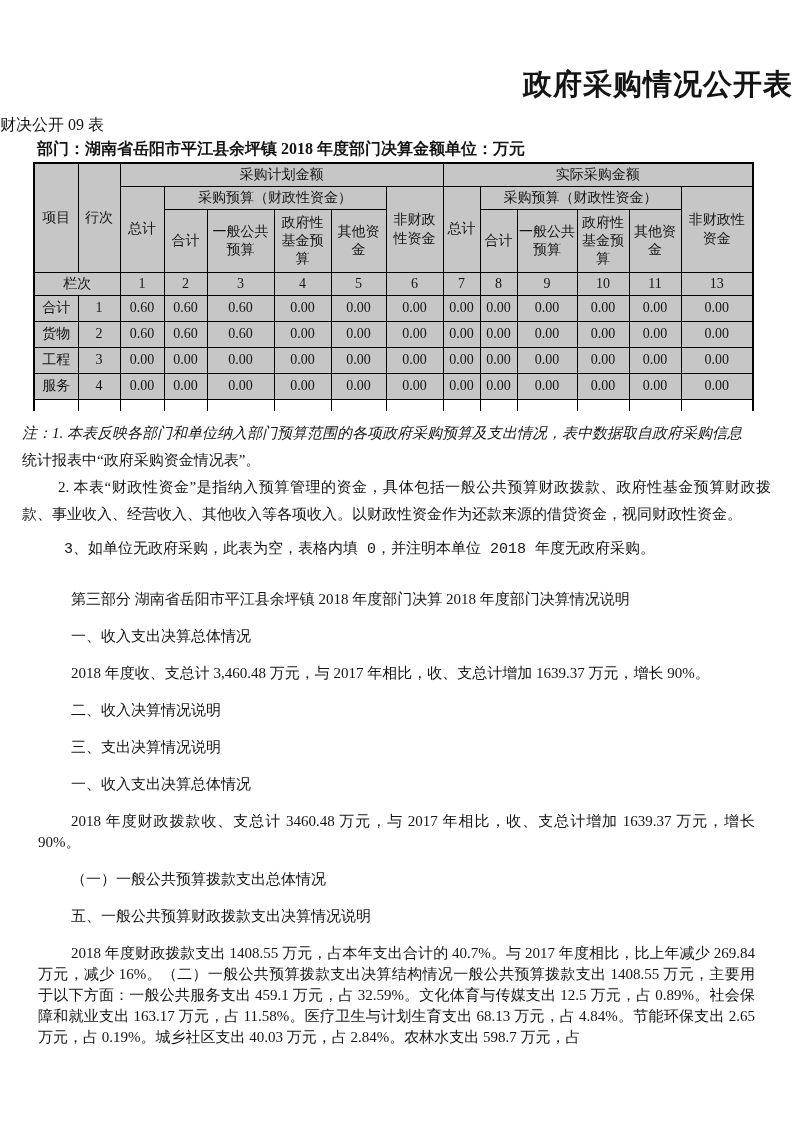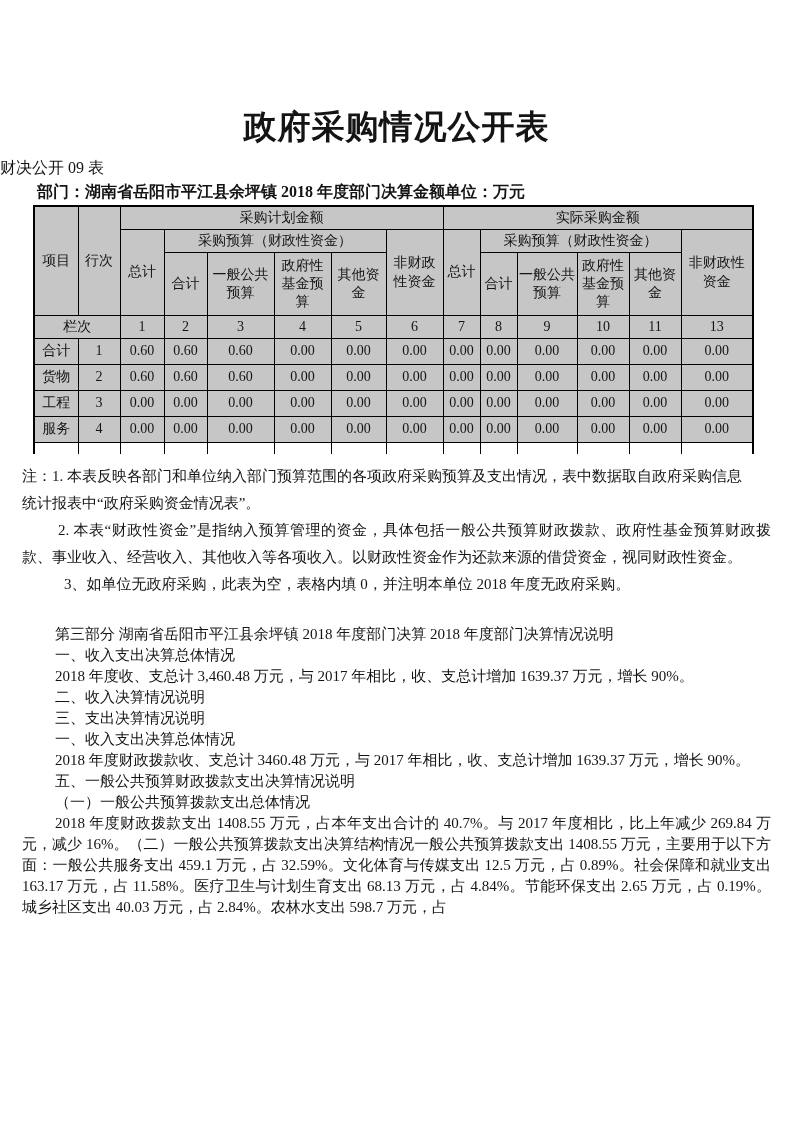--- a/index.html
+++ b/index.html
@@ -2,49 +2,49 @@
 <html><head>
 <meta charset="utf-8">
 <style>
   html,body { margin:0; padding:0; background:#888; }
   .page {
     width:793px; height:1122px; margin:0 auto; background:#ffffff;
     font-family:"Liberation Serif","DejaVu Serif",serif;
     color:#141414; overflow:hidden; box-sizing:border-box; position:relative;
   }
   .title {
-    padding-top:109px; text-align:center;
-    font-size:33px; font-weight:700; letter-spacing:1px; line-height:36px;
+    padding-top:66px; text-align:right;
+    font-size:29px; font-weight:700; letter-spacing:1px; line-height:36px;
   }
   .form-code { margin:13px 30px 0 0; font-size:16px; }
   .dept { margin:3px 0 0 37px; font-size:16px; font-weight:700; line-height:20px; }
 
   table.proc {
     margin:3px 0 0 33px; border-collapse:collapse; table-layout:fixed;
     width:719px; border:2px solid #000; border-bottom:none;
   }
   table.proc td {
     border:1px solid #000; text-align:center; vertical-align:middle;
     font-size:14px; padding:0 1px; background:#c6c6c6;
     word-break:break-all; line-height:1.3; overflow:hidden;
   }
   tr.h22 td { height:22px; }
   tr.h62 td { height:62px; }
   tr.hdata td { height:25px; }
   td.val { background:#ffffff; font-size:14.5px; }
   tr.stub td { height:11px; border-bottom:none; background:#ffffff; }
 
   .notes { margin:9px 22px 0 22px; font-size:15px; line-height:27px; }
-  .note-l1 { text-align:justify; white-space:nowrap; }
+  .note-l1 { text-align:justify; white-space:nowrap;font-style:italic; }
   .note-center { }
   .note-p { margin:0; text-align:justify; text-indent:2.4em; }
-  .note3 { text-indent:2.8em; }
+  .note3 { margin-top:8px; text-indent:2.8em;font-family:Liberation Mono, monospace; }
 
   .section { margin:26px 22px 0 22px; font-size:15px; line-height:21px; }
-  .section p { margin:0; text-align:justify; text-indent:2.2em; }
+  .section p { margin:16px; text-align:justify; text-indent:2.2em; }
 </style>
 </head>
 <body>
 
 <div class="page">
 
   <div class="title">政府采购情况公开表</div>
   <div class="form-code">财决公开 09 表</div>
   <div class="dept">部门：湖南省岳阳市平江县余坪镇 2018 年度部门决算金额单位：万元</div>
 
@@ -197,18 +197,18 @@
   </div>
 
   <div class="section">
     <p>第三部分  湖南省岳阳市平江县余坪镇 2018 年度部门决算 2018 年度部门决算情况说明</p>
     <p>一、收入支出决算总体情况</p>
     <p>2018 年度收、支总计 3,460.48 万元，与 2017 年相比，收、支总计增加 1639.37 万元，增长 90%。</p>
     <p>二、收入决算情况说明</p>
     <p>三、支出决算情况说明</p>
     <p>一、收入支出决算总体情况</p>
     <p>2018 年度财政拨款收、支总计 3460.48 万元，与 2017 年相比，收、支总计增加 1639.37 万元，增长 90%。</p>
+    <p>（一）一般公共预算拨款支出总体情况</p>
     <p>五、一般公共预算财政拨款支出决算情况说明</p>
-    <p>（一）一般公共预算拨款支出总体情况</p>
     <p>2018 年度财政拨款支出 1408.55 万元，占本年支出合计的 40.7%。与 2017 年度相比，比上年减少 269.84 万元，减少 16%。（二）一般公共预算拨款支出决算结构情况一般公共预算拨款支出 1408.55 万元，主要用于以下方面：一般公共服务支出 459.1 万元，占 32.59%。文化体育与传媒支出 12.5 万元，占 0.89%。社会保障和就业支出 163.17 万元，占 11.58%。医疗卫生与计划生育支出 68.13 万元，占 4.84%。节能环保支出 2.65 万元，占 0.19%。城乡社区支出 40.03 万元，占 2.84%。农林水支出 598.7 万元，占</p>
   </div>
 
 </div>
 
 </body></html>

